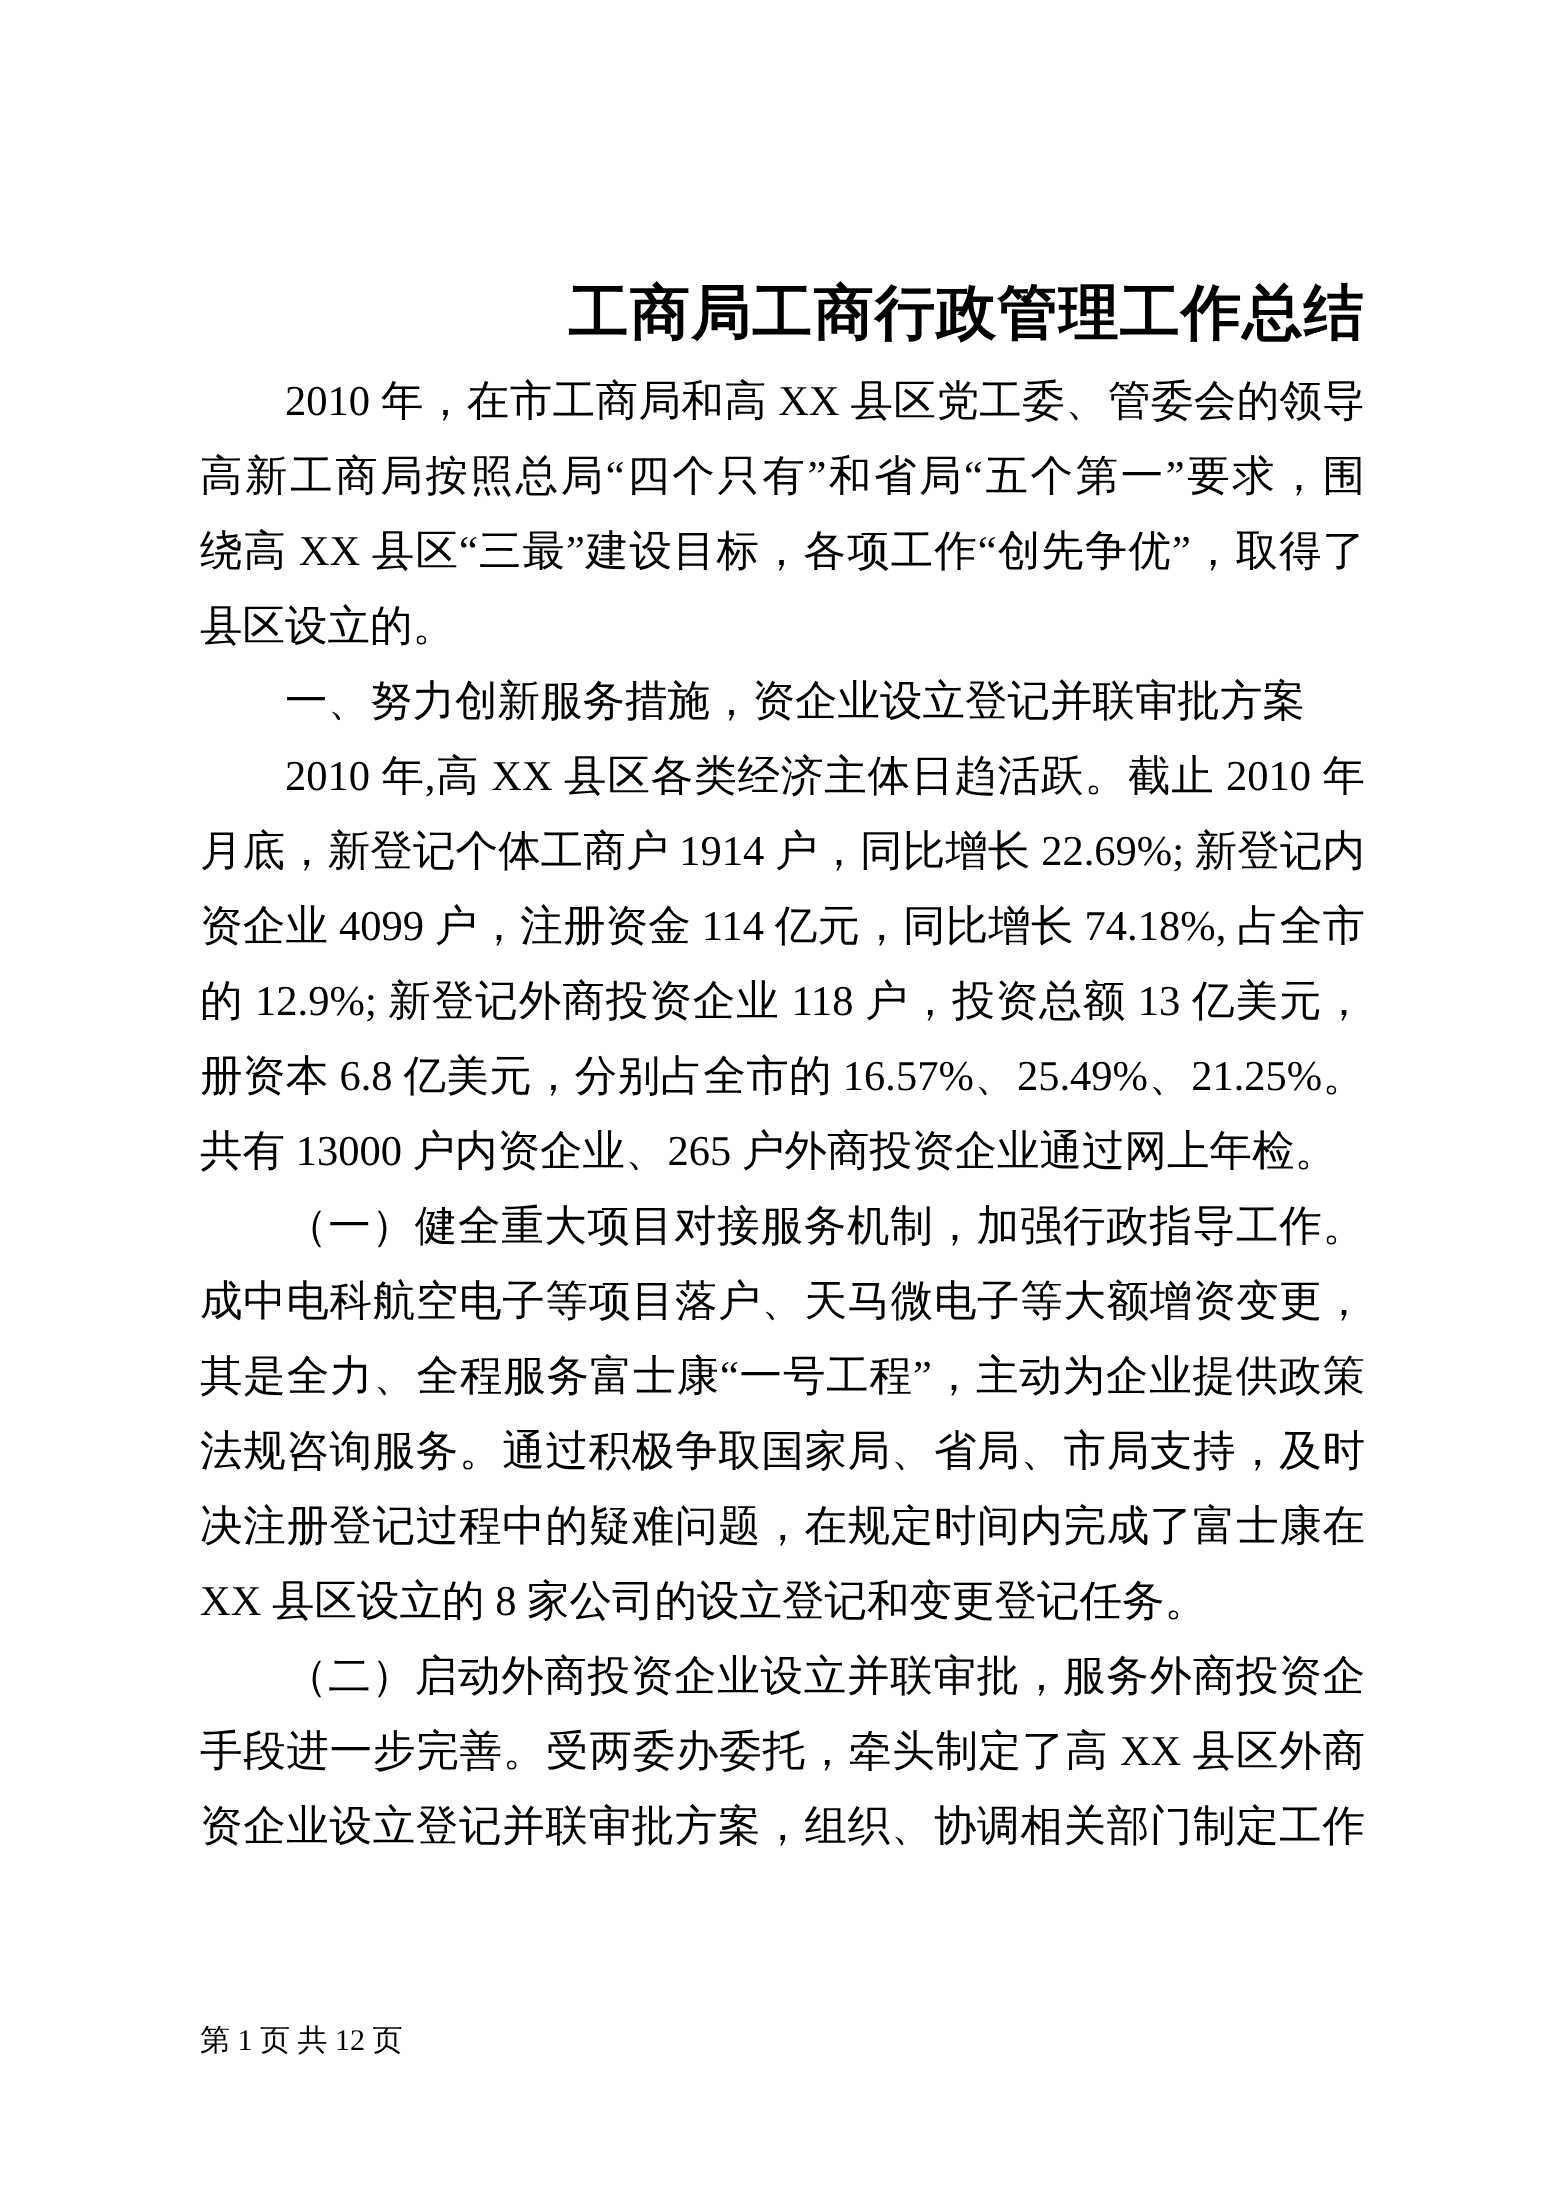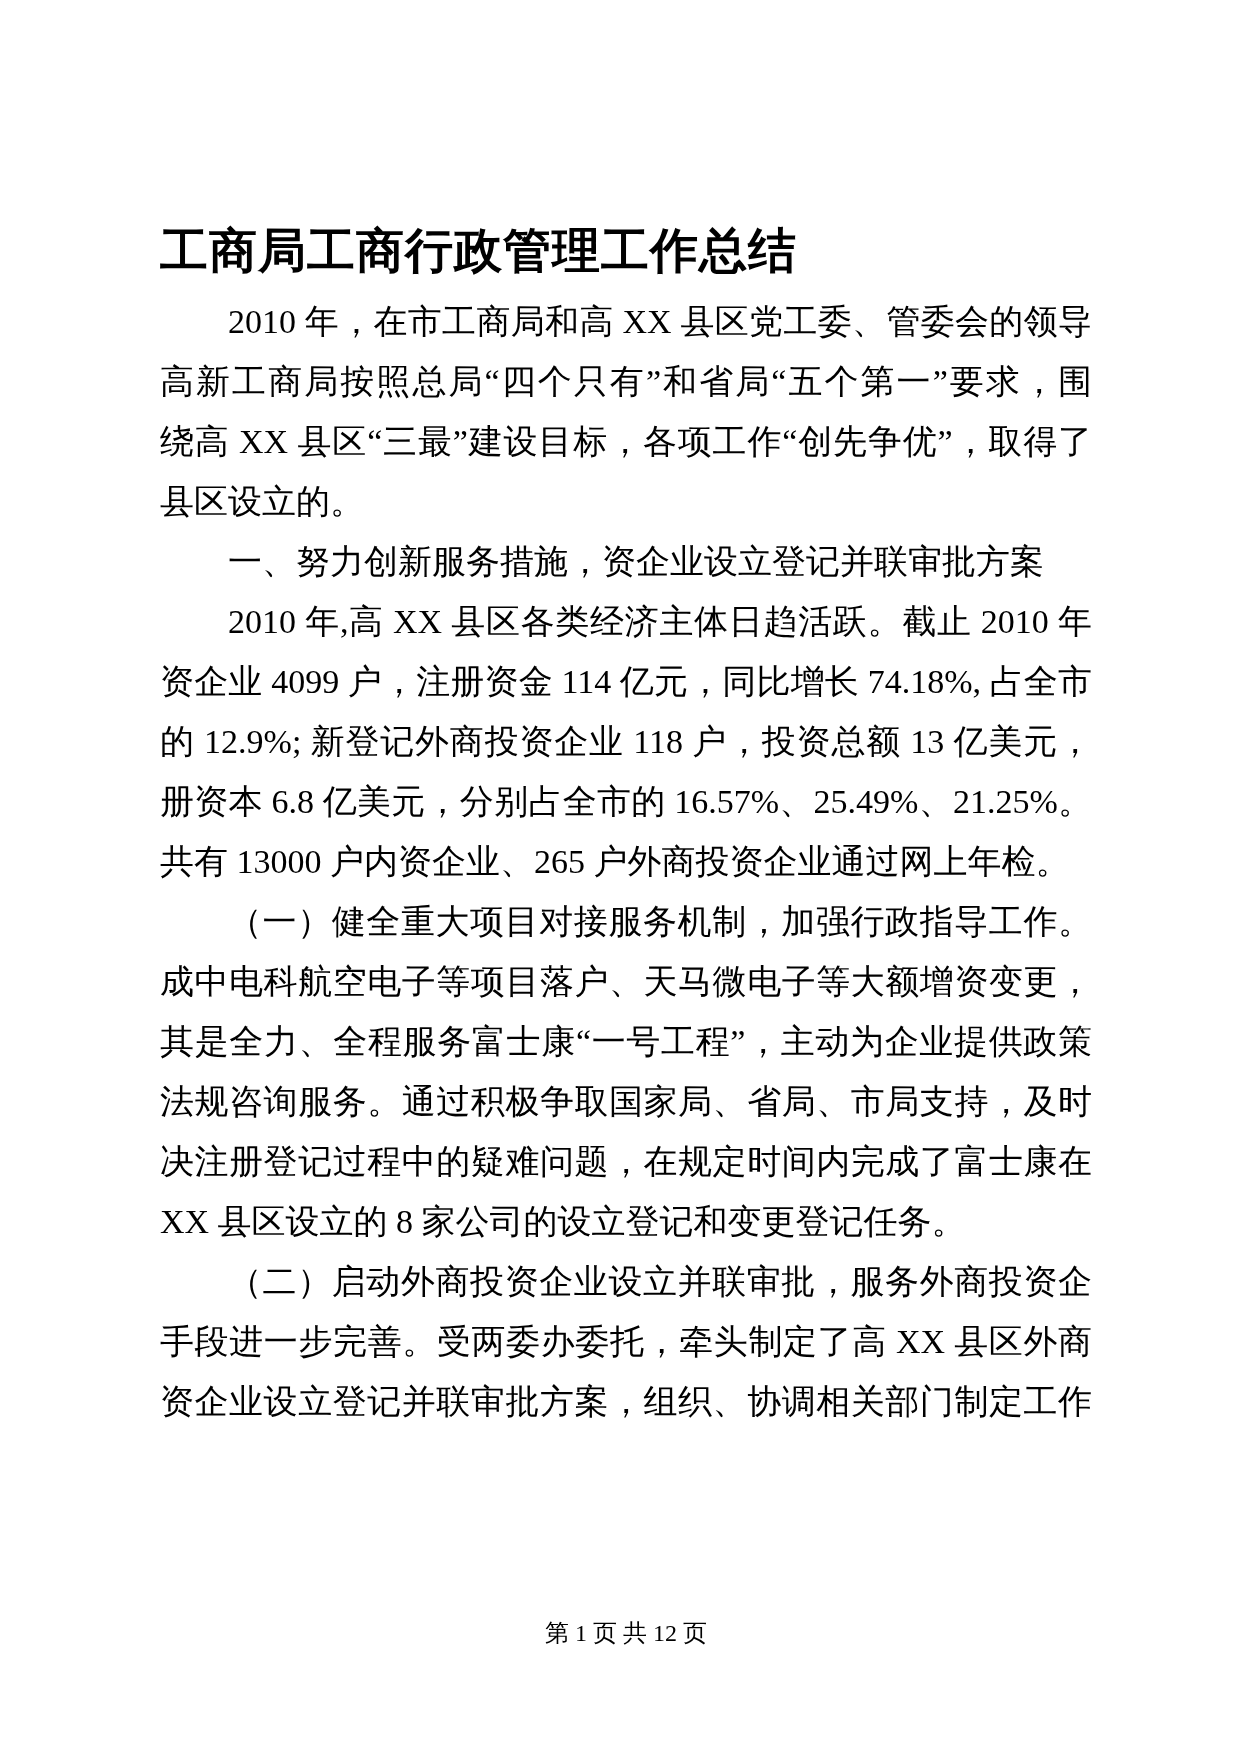--- a/index.html
+++ b/index.html
@@ -23,21 +23,21 @@
     overflow: hidden;
   }
   .doc-title {
     position: absolute;
     left: 160px;
     top: 220px;
     width: 932px;
     font-size: 48px;
     font-weight: bold;
     line-height: 62px;
-    text-align: left;
+    text-align: right;
     letter-spacing: 1px;
   }
   .doc-body {
     position: absolute;
     left: 160px;
     top: 292px;
     width: 932px;
   }
   .line {
     height: 60px;
@@ -52,37 +52,37 @@
   .line.indent {
     text-indent: 68px;
   }
   .doc-footer {
     position: absolute;
     left: 160px;
     top: 1612px;
     width: 932px;
     font-size: 24px;
     line-height: 42px;
-    text-align: center;
   }
 </style>
 </head>
 <body>
 
 <div class="page">
 
   <div class="doc-title">工商局工商行政管理工作总结</div>
 
   <div class="doc-body">
     <div class="line indent j">2010 年，在市工商局和高 XX 县区党工委、管委会的领导下，</div>
     <div class="line j">高新工商局按照总局“四个只有”和省局“五个第一”要求，围</div>
     <div class="line j">绕高 XX 县区“三最”建设目标，各项工作“创先争优”，取得了</div>
     <div class="line">县区设立的。</div>
     <div class="line indent">一、努力创新服务措施，资企业设立登记并联审批方案</div>
     <div class="line indent j">2010 年,高 XX 县区各类经济主体日趋活跃。截止 2010 年 12</div>
+    <div class="line j">月底，新登记个体工商户 1914 户，同比增长 22.69%; 新登记内</div>
     <div class="line j">资企业 4099 户，注册资金 114 亿元，同比增长 74.18%, 占全市</div>
     <div class="line j">的 12.9%; 新登记外商投资企业 118 户，投资总额 13 亿美元，注</div>
     <div class="line j">册资本 6.8 亿美元，分别占全市的 16.57%、25.49%、21.25%。</div>
     <div class="line">共有 13000 户内资企业、265 户外商投资企业通过网上年检。</div>
     <div class="line indent j">（一）健全重大项目对接服务机制，加强行政指导工作。促</div>
     <div class="line j">成中电科航空电子等项目落户、天马微电子等大额增资变更，尤</div>
     <div class="line j">其是全力、全程服务富士康“一号工程”，主动为企业提供政策</div>
     <div class="line j">法规咨询服务。通过积极争取国家局、省局、市局支持，及时解</div>
     <div class="line j">决注册登记过程中的疑难问题，在规定时间内完成了富士康在高</div>
     <div class="line">XX 县区设立的 8 家公司的设立登记和变更登记任务。</div>

